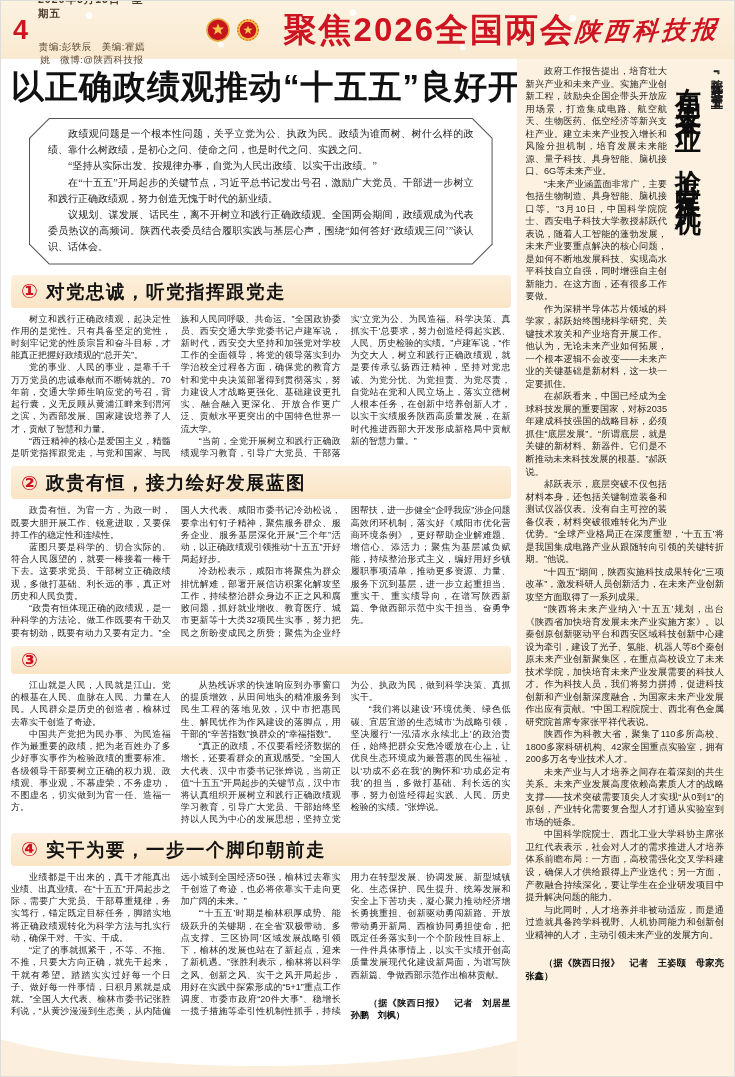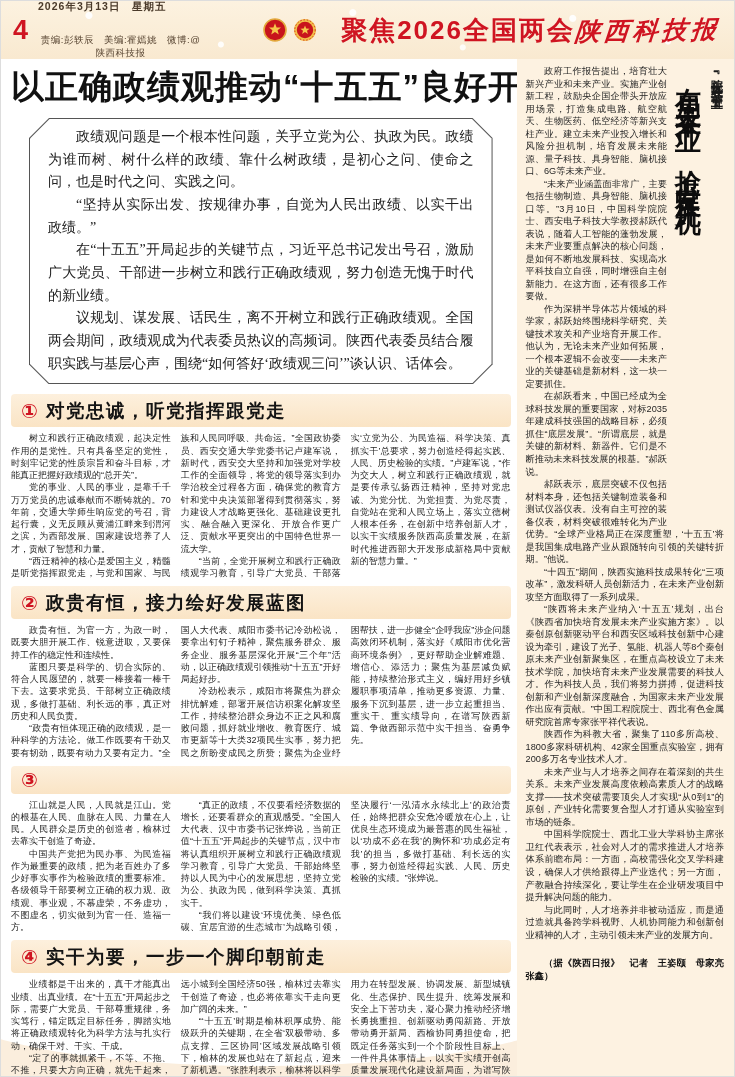--- a/index.html
+++ b/index.html
@@ -18,21 +18,21 @@
       radial-gradient(circle at 78% 30%, rgba(255,255,255,.95) 0 3px, transparent 4px),
       radial-gradient(circle at 91% 70%, rgba(255,255,255,.9) 0 2.5px, transparent 3.5px),
       linear-gradient(180deg,#fcf2e0 0%,#f9e9d0 100%);
   }
   .pageno{ color:#cf1421; font-size:27px; font-weight:900; padding:0 10px 0 12px; }
   .meta{ display:flex; flex-direction:column; gap:20px; }
   .issue-date{ font-size:10.5px; color:#4a3a2a; font-weight:700; letter-spacing:1px; }
   .editors{ font-size:9.5px; color:#5a4734; letter-spacing:.5px;text-align:center; }
   .banner{ display:flex; align-items:center; gap:6px; margin-left:60px; }
   .emblem{ width:24px; height:26px; }
-  .banner-title{ color:#cf1421; font-size:26px; font-weight:900; letter-spacing:2px; margin-left:18px; white-space:nowrap; }
+  .banner-title{ color:#cf1421; font-size:33px; font-weight:900; letter-spacing:2px; margin-left:18px; white-space:nowrap; }
   .paper-name{
     margin-left:auto; margin-right:14px; color:#cf1421; font-size:25px; font-weight:700;
     font-family:"DejaVu Serif","Liberation Serif",serif; font-style:italic; letter-spacing:4px;
     transform:skewX(-6deg) rotate(-1deg); white-space:nowrap;
   }
 
   
   .content{ display:flex; height:1019px; }
   .main-col{ position:relative; width:517px; padding:2px 6px 0 10px; overflow:hidden; }
   .side-col{ position:relative; width:218px; background:#fdf2e1; padding:6px 10px 4px 9px; overflow:hidden; }
@@ -43,21 +43,21 @@
     letter-spacing:1px; margin:4px 0 8px 0; white-space:nowrap;
   }
   .intro-outline{
     margin:0 18px 10px 18px; background:#555; padding:1px;
     clip-path:polygon(20px 0,calc(100% - 20px) 0,100% 20px,100% calc(100% - 20px),calc(100% - 20px) 100%,20px 100%,0 calc(100% - 20px),0 20px);
   }
   .intro-inner{
     background:#fff; padding:7px 18px 8px 18px;
     clip-path:polygon(19.5px 0,calc(100% - 19.5px) 0,100% 19.5px,100% calc(100% - 19.5px),calc(100% - 19.5px) 100%,19.5px 100%,0 calc(100% - 19.5px),0 19.5px);
   }
-  .intro-para{ font-size:14px; line-height:1.62; color:#222; text-align:justify; text-indent:2em; font-family:"Liberation Serif","DejaVu Serif",serif; }
+  .intro-para{ font-size:10px; line-height:1.62; color:#222; text-align:justify; text-indent:2em; font-family:"Liberation Serif","DejaVu Serif",serif; }
 
   .news-section{ position:relative; z-index:1; margin-bottom:7px; }
   .section-band{
     display:flex; align-items:center; gap:8px; padding:4px 10px; margin-bottom:5px;
     background:linear-gradient(180deg,#fdf0dd 0%,#fae4c5 100%); border-radius:4px;
   }
   .section-num{ color:#cf1421; font-size:20px; font-weight:700; line-height:1; }
   .section-title{ color:#141414; font-size:18.5px; font-weight:900; letter-spacing:1.5px; }
   .section-cols{ column-count:3; column-gap:10px; }
   .para{ font-size:9px; line-height:1.36; color:#262626; text-align:justify; text-indent:2em; }
@@ -153,20 +153,21 @@
 
       <section class="news-section">
         <div class="section-band">
           <span class="section-num">③</span>
         </div>
         <div class="section-cols">
           <div>
 
           <p class="para">江山就是人民，人民就是江山。党的根基在人民、血脉在人民、力量在人民。人民群众是历史的创造者，榆林过去靠实干创造了奇迹。</p>
               <p class="para">中国共产党把为民办事、为民造福作为最重要的政绩，把为老百姓办了多少好事实事作为检验政绩的重要标准。各级领导干部要树立正确的权力观、政绩观、事业观，不慕虚荣，不务虚功，不图虚名，切实做到为官一任、造福一方。</p>
+              <p class="para">从热线诉求的快速响应到办事窗口的提质增效，从田间地头的精准服务到民生工程的落地见效，汉中市把惠民生、解民忧作为作风建设的落脚点，用干部的“辛苦指数”换群众的“幸福指数”。</p>
               <p class="para">“真正的政绩，不仅要看经济数据的增长，还要看群众的直观感受。”全国人大代表、汉中市委书记张烨说，当前正值“十五五”开局起步的关键节点，汉中市将认真组织开展树立和践行正确政绩观学习教育，引导广大党员、干部始终坚持以人民为中心的发展思想，坚持立党为公、执政为民，做到科学决策、真抓实干。</p>
               <p class="para">“我们将以建设‘环境优美、绿色低碳、宜居宜游的生态城市’为战略引领，坚决履行‘一泓清水永续北上’的政治责任，始终把群众安危冷暖放在心上，让优良生态环境成为最普惠的民生福祉，以‘功成不必在我’的胸怀和‘功成必定有我’的担当，多做打基础、利长远的实事，努力创造经得起实践、人民、历史检验的实绩。”张烨说。</p>
             </div>
         </div>
       </section>
 
       <section class="news-section">
         <div class="section-band">
           <span class="section-num">④</span>
           <span class="section-title">实干为要，一步一个脚印朝前走</span>

